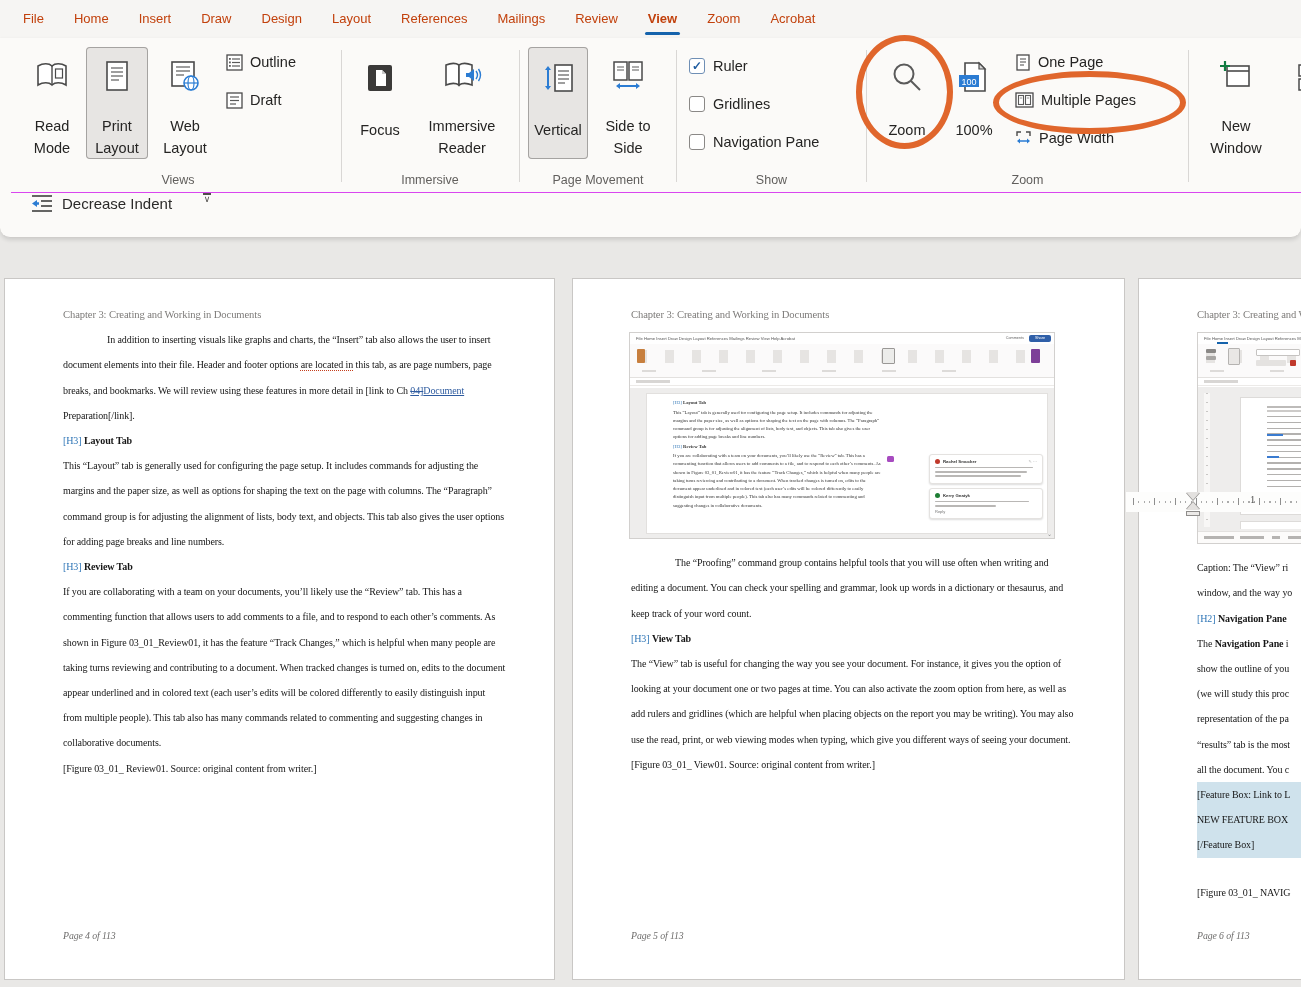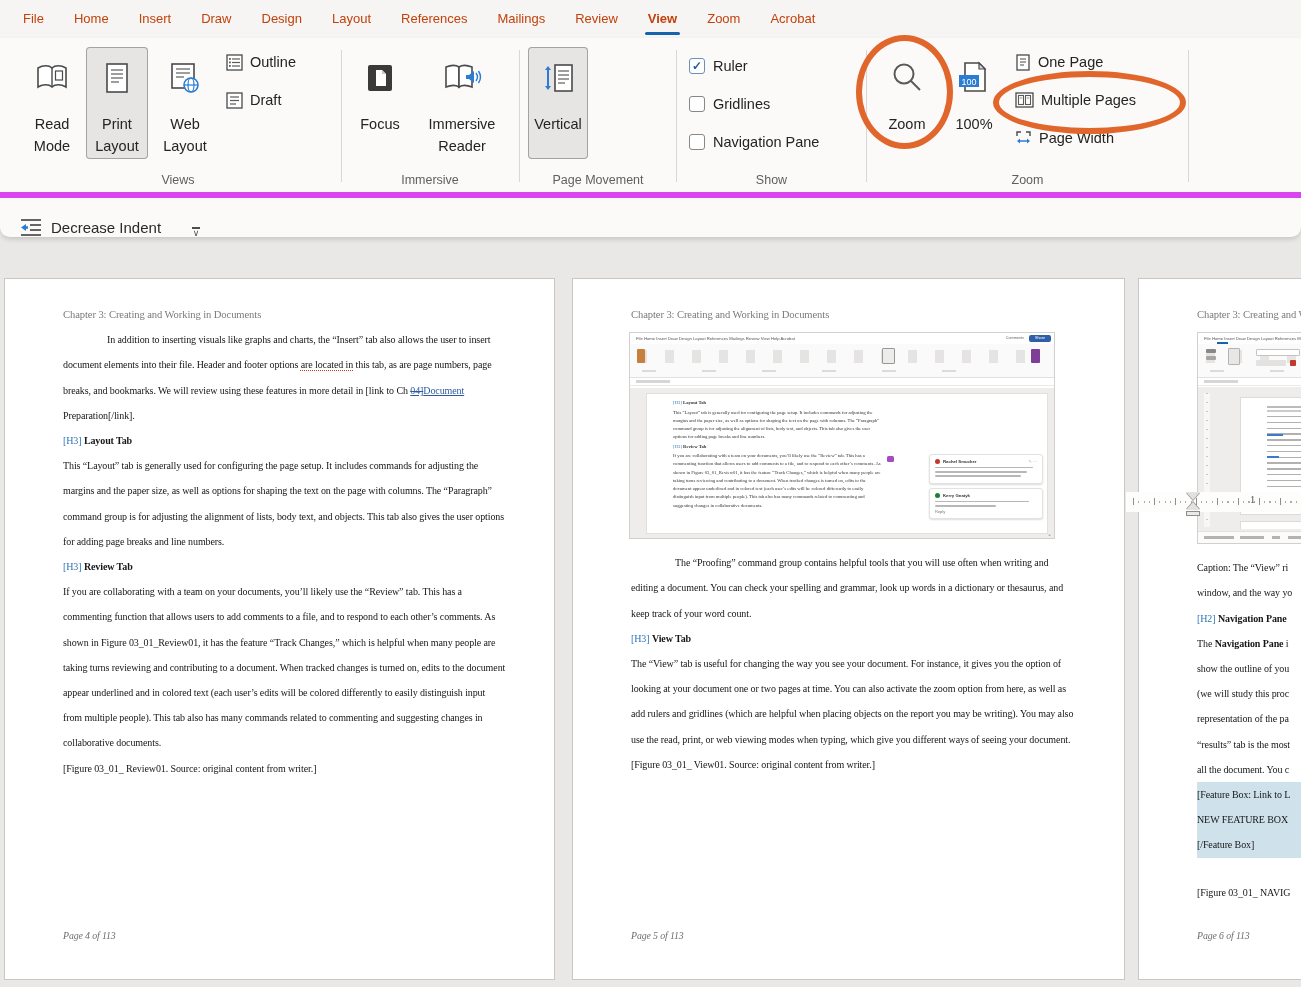--- a/index.html
+++ b/index.html
@@ -22,33 +22,33 @@
     box-shadow:0 2px 4px rgba(0,0,0,.12); }
   .ribbon-row { position:absolute; left:0; top:0; right:0; height:154px; }
   .group { position:absolute; top:0; height:154px; }
   .grp-label { position:absolute; bottom:5px; left:0; right:0; text-align:center;
     font-size:12.5px; color:#615f5d; white-space:nowrap; }
   .gdiv { position:absolute; top:12px; height:132px; width:1px; background:#d9d7d5; }
   .bigbtn { position:absolute; top:9px; height:112px; display:flex; flex-direction:column;
     align-items:center; justify-content:flex-start; border-radius:4px; padding-top:8px; }
   .bigbtn.sel { background:#e7e5e3; box-shadow:inset 0 0 0 1px #a5a3a1; }
   .bigbtn .ic { height:46px; display:flex; align-items:center; }
-  .bigbtn .bl { font-size:14.5px; line-height:22px; text-align:center; margin-top:12px; white-space:pre-line; }
+  .bigbtn .bl { font-size:14.5px; line-height:22px; text-align:center; margin-top:18px; white-space:pre-line; }
   .smcol { position:absolute; top:9px; }
   .smbtn { display:flex; align-items:center; gap:7px; height:30px; margin-bottom:8px;
     font-size:14.5px; white-space:nowrap; }
   .chkrow { display:flex; align-items:center; gap:8px; height:30px; margin-bottom:8px;
     font-size:14.5px; white-space:nowrap; }
   .cb { width:16px; height:16px; border:1px solid #8a8886; border-radius:3px; background:#fff;
     display:inline-flex; align-items:center; justify-content:center;
     font-size:12px; font-weight:700; color:#1f5da0; }
   .cb.on { border-color:#6f8fb5; }
   
-  .qatrow { position:absolute; left:0; top:154px; right:0; height:45px;
-    border-top:6px solid #d946ef; display:flex; align-items:flex-end; padding-left:20px; }
+  .qatrow { position:absolute; left:11px; top:154px; right:0; height:45px;
+    border-top:1px solid #d946ef; display:flex; align-items:flex-start; padding-left:20px; }
   .qatbtn { display:flex; align-items:center; gap:9px; font-size:15px; color:#2b2a29; }
   .qat-split { margin-left:28px; display:flex; flex-direction:column; align-items:center; width:14px; }
   .qat-split .topbar { width:8px; height:1.6px; background:#4f4d4b; margin-bottom:1px; }
   .qat-split .chev { font-size:9px; color:#4f4d4b; line-height:7px; }
   
   .ann { position:absolute; border:6px solid #e0662c; border-radius:50%;
     pointer-events:none; z-index:60; }
   
   .ruler { position:absolute; left:1126px; top:252px; width:175px; height:20px;
     background:#fdfdfc; z-index:5; }
@@ -290,20 +290,36 @@
               <g stroke="#6a6a6a" stroke-width="1.3">
                 <line x1="16" y1="9" x2="27" y2="9"></line>
                 <line x1="16" y1="13" x2="27" y2="13"></line>
                 <line x1="16" y1="17" x2="27" y2="17"></line>
                 <line x1="16" y1="21" x2="23" y2="21"></line>
               </g>
             </svg>
         </span>
         <span class="bl">Vertical</span>
       </div>
+      <div class="bigbtn" style="left:74px; width:68px;">
+        <span class="ic">
+          <svg width="36" height="32" viewBox="0 0 36 32">
+              <rect x="4" y="2" width="13" height="18" fill="#fff" stroke="#4a4a4a" stroke-width="1.5"></rect>
+              <rect x="19" y="2" width="13" height="18" fill="#fff" stroke="#4a4a4a" stroke-width="1.5"></rect>
+              <g stroke="#6a6a6a" stroke-width="1.1">
+                <line x1="7" y1="7" x2="14" y2="7"></line>
+                <line x1="7" y1="10" x2="14" y2="10"></line>
+                <line x1="22" y1="7" x2="29" y2="7"></line>
+                <line x1="22" y1="10" x2="29" y2="10"></line>
+              </g>
+              <path d="M6 26 l4 -3 v2 h16 v-2 l4 3 -4 3 v-2 H10 v2 z" fill="#2b7cd3"></path>
+            </svg>
+        </span>
+        <span class="bl">Side to Side</span>
+      </div>
       <div class="grp-label">Page Movement</div>
     </div>
     <div class="gdiv" style="left:676px;"></div>
 
     <div class="group" style="left:677px; width:189px;">
       <div class="smcol" style="left:12px; top:13px;">
         <div class="chkrow">
           <span class="cb on">✓</span>
           <span>Ruler</span>
         </div>
@@ -374,20 +390,41 @@
                 <path d="M2 11 l3 -2.4 v1.6 h7 v-1.6 l3 2.4 -3 2.4 v-1.6 H5 v1.6 z" fill="#2b7cd3"></path>
               </svg>
           </span>
           <span>Page Width</span>
         </div>
       </div>
       <div class="grp-label">Zoom</div>
     </div>
     <div class="gdiv" style="left:1188px;"></div>
 
+    <div class="group" style="left:1189px; width:112px;">
+      <div class="bigbtn" style="left:14px; width:66px;">
+        <span class="ic">
+          <svg width="34" height="32" viewBox="0 0 34 32">
+              <rect x="8" y="6" width="22" height="20" fill="#fff" stroke="#4a4a4a" stroke-width="1.6"></rect>
+              <line x1="8" y1="11" x2="30" y2="11" stroke="#4a4a4a" stroke-width="1.6"></line>
+              <path d="M6 1 v10 M1 6 h10" stroke="#107c41" stroke-width="2.2"></path>
+            </svg>
+        </span>
+        <span class="bl">New Window</span>
+      </div>
+      <div class="bigbtn" style="left:88px; width:70px;">
+        <span class="ic">
+          <svg width="30" height="32" viewBox="0 0 30 32">
+              <rect x="2" y="3" width="26" height="11" fill="#fff" stroke="#4a4a4a" stroke-width="1.5"></rect>
+              <rect x="2" y="17" width="26" height="11" fill="#fff" stroke="#4a4a4a" stroke-width="1.5"></rect>
+            </svg>
+        </span>
+
+      </div>
+    </div>
   </div>
 
   <div class="qatrow">
     <div class="qatbtn">
       <span>
         <svg width="22" height="20" viewBox="0 0 22 20">
             <g stroke="#4a4a4a" stroke-width="1.7">
               <line x1="1" y1="3" x2="21" y2="3"></line>
               <line x1="10" y1="8" x2="21" y2="8"></line>
               <line x1="10" y1="13" x2="21" y2="13"></line>

